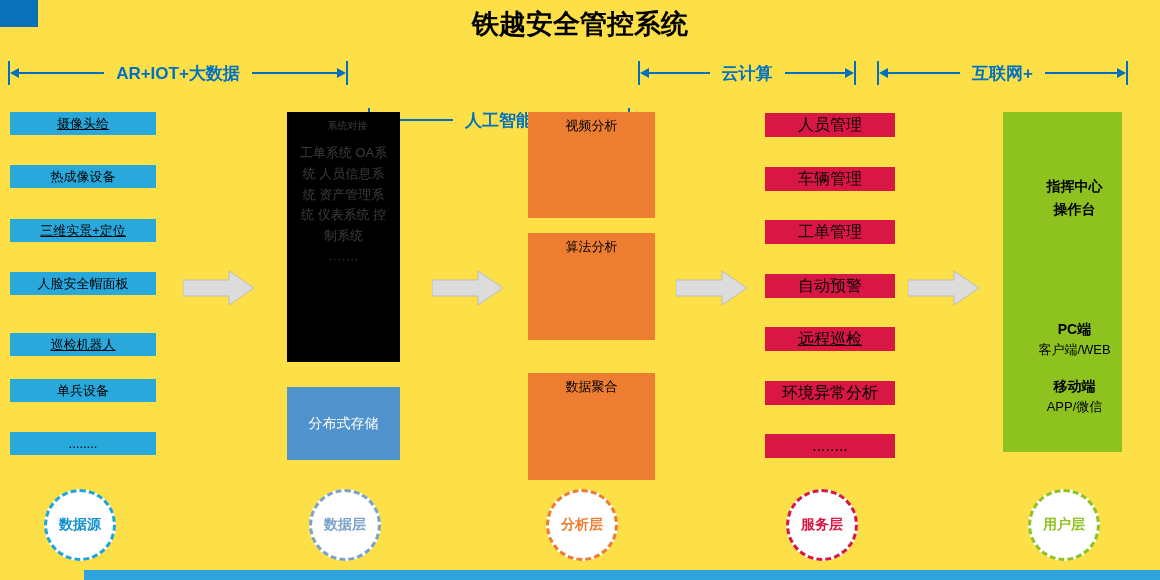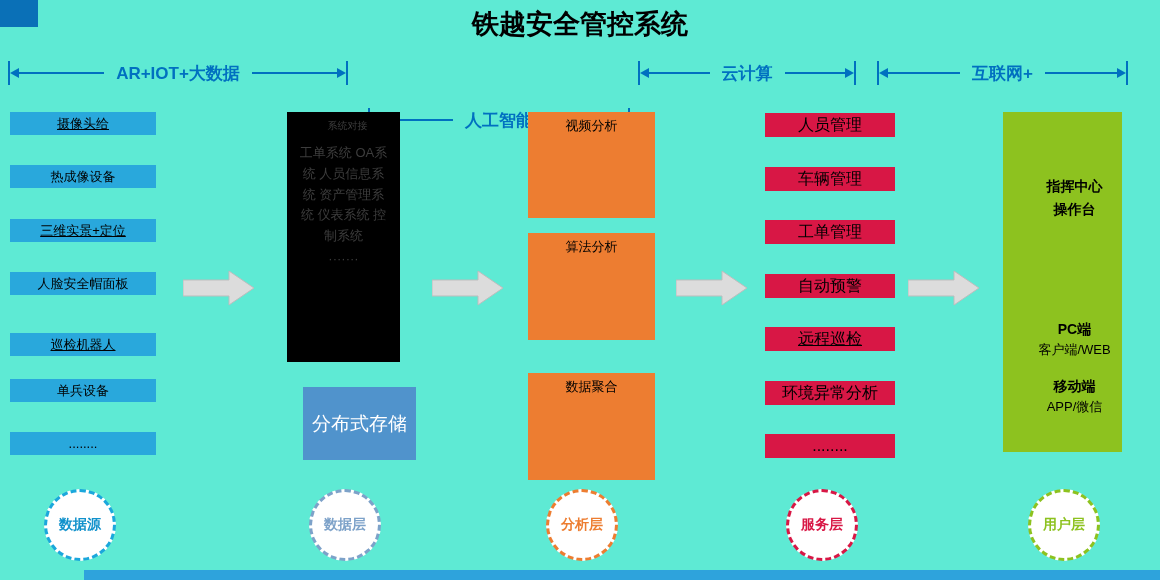--- a/index.html
+++ b/index.html
@@ -1,18 +1,18 @@
 <!DOCTYPE html>
 <html><head>
 <meta charset="utf-8">
 <style>
   * { box-sizing: border-box; margin: 0; padding: 0; }
   html, body { background: #ffffff; }
   body { font-family: "Liberation Sans", "DejaVu Sans", sans-serif; }
-  .canvas { position: relative; width: 1160px; height: 580px; background: #5eead4; overflow: hidden; }
+  .canvas { position: relative; width: 1160px; height: 580px; background: #fde047; overflow: hidden; }
 
   .title { position: absolute; top: 6px; left: 0; width: 100%; text-align: center;
            font-size: 27px; font-weight: bold; color: #000; }
 
   .corner-block { position: absolute; left: 0; top: 0; width: 38px; height: 27px; background: #0a70b7; }
   .bottom-strip { position: absolute; left: 84px; top: 570px; width: 1076px; height: 10px; background: #2ea3dc; }
 
   
   .header { position: absolute; top: 60px; height: 26px; display: flex; align-items: center; }
   .h1 { left: 8px;   width: 340px; }
@@ -30,22 +30,22 @@
   .c1box { position: absolute; left: 10px; width: 146px; height: 23px; background: #29a8dc;
            color: #000; font-size: 13px; display: flex; align-items: center; justify-content: center; }
   .u { text-decoration: underline; }
 
   
   .black-box { position: absolute; left: 287px; top: 112px; width: 113px; height: 250px;
                background: #000; color: #3d3d3d; text-align: center; }
   .bb-title { margin-top: 7px; font-size: 10px; margin-left: 8px; }
   .bb-body  { margin: 10px 10px 0 10px; font-size: 13px; line-height: 1.6; }
   .bb-dots  { margin-top: 4px; font-size: 13px; }
-  .storage-box { position: absolute; left: 303px; top: 387px; width: 113px; height: 73px;
-                 background: #5093cc; color: #fff; font-size: 19px;
+  .storage-box { position: absolute; left: 287px; top: 387px; width: 113px; height: 73px;
+                 background: #5093cc; color: #fff; font-size: 14px;
                  display: flex; align-items: center; justify-content: center; }
 
   
   .c3box { position: absolute; left: 528px; width: 127px; background: #ed7d31; color: #000;
            font-size: 13px; text-align: center; padding-top: 5px; }
   .c3a { top: 112px; height: 106px; }
   .c3b { top: 233px; height: 107px; }
   .c3c { top: 373px; height: 107px; }
 
   

